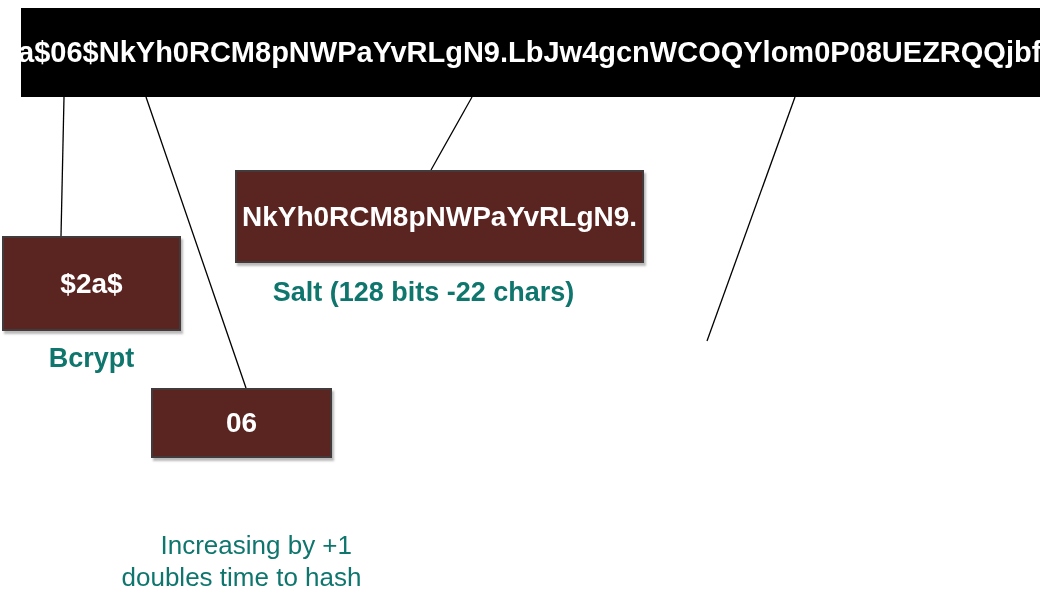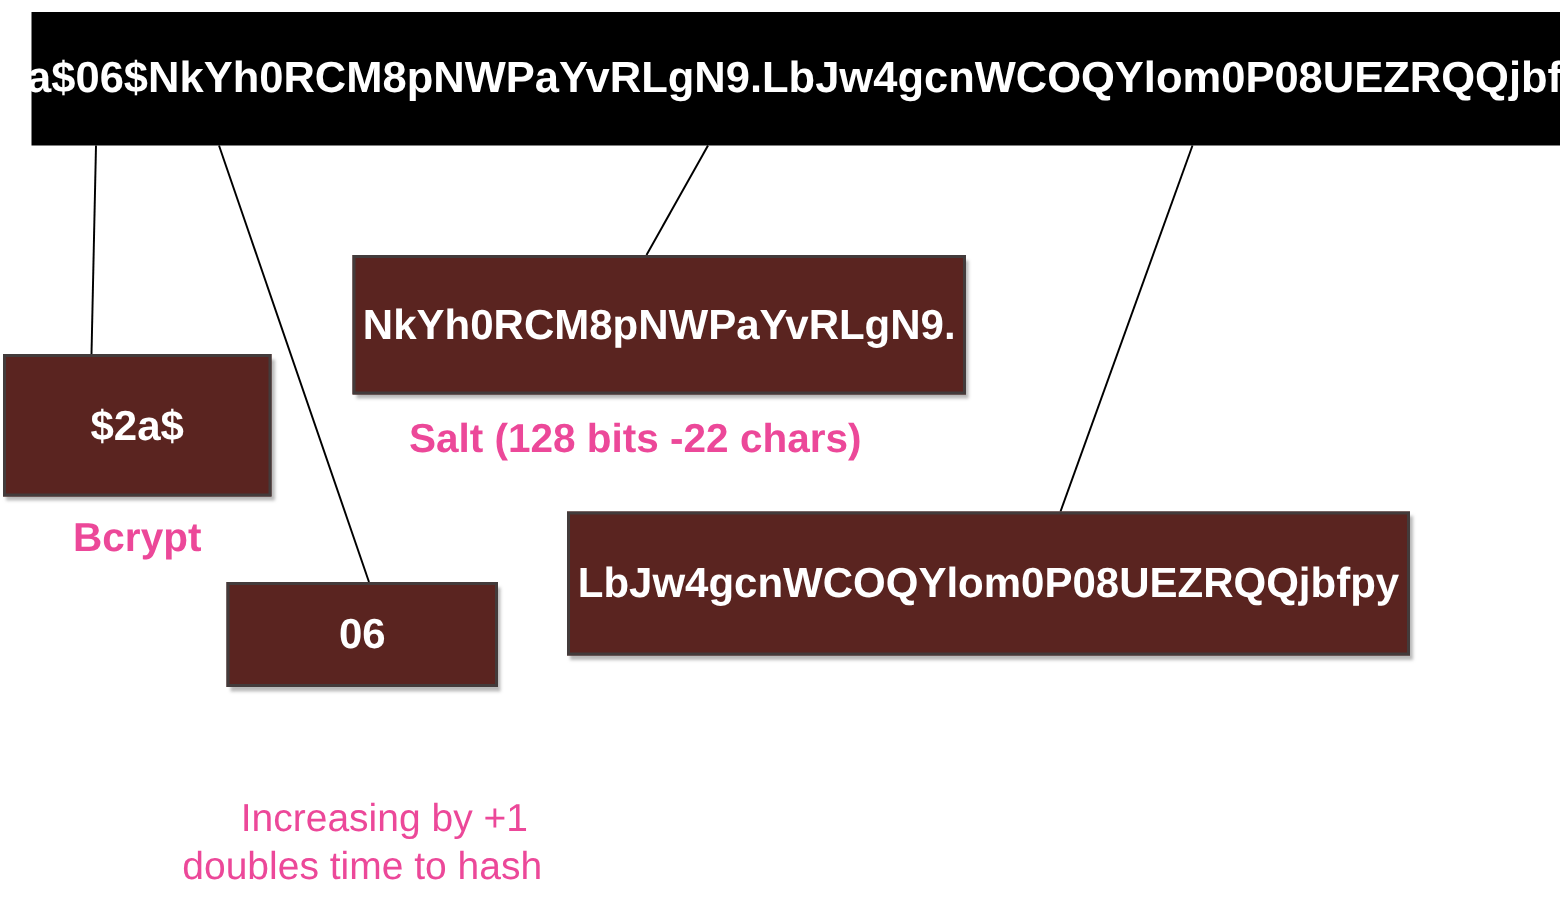--- a/index.html
+++ b/index.html
@@ -49,21 +49,21 @@
     white-space: nowrap;
     box-sizing: border-box;
     z-index: 2;
   }
   #box-bcrypt { left: 2px;   top: 236px; width: 179px; height: 95px; }
   #box-salt   { left: 209px; top: 170px; width: 409px; height: 93px; margin-left: 26px; }
   #box-rounds { left: 151px; top: 388px; width: 181px; height: 70px; }
   #box-hash   { left: 378px; top: 341px; width: 562px; height: 96px; font-size: 28px; }
   .caption {
     position: absolute;
-    color: #ec4899;
+    color: #0f766e;
     font-weight: bold;
     font-size: 27px;
     text-align: center;
     white-space: nowrap;
     z-index: 2;
   }
   .caption.note {
     font-weight: normal;
     font-size: 26px;
   }
@@ -99,17 +99,14 @@
     <span>NkYh0RCM8pNWPaYvRLgN9.</span>
   </div>
   <div id="label-salt" class="caption">Salt (128 bits -22 chars)</div>
 
   <div id="box-rounds" class="segbox">
     <span>06</span>
   </div>
   <div id="note-rounds-1" class="caption note">Increasing by +1</div>
   <div id="note-rounds-2" class="caption note">doubles time to hash</div>
 
-  <div id="box-hash" class="segbox">
-    <span>LbJw4gcnWCOQYlom0P08UEZRQQjbfpy</span>
-  </div>
 
 </div>
 
 </body></html>

